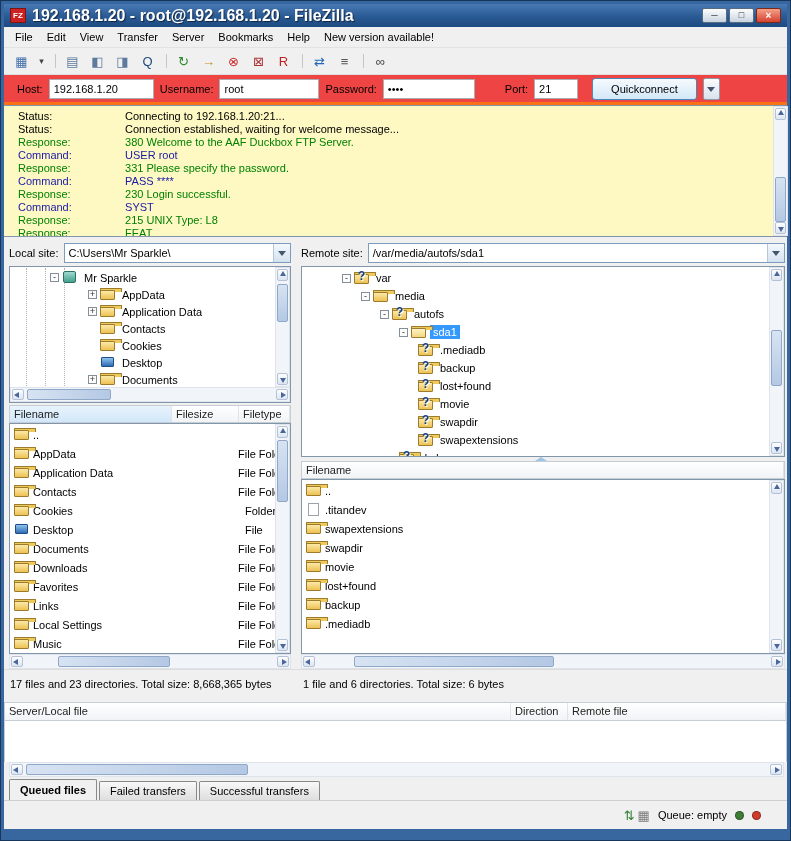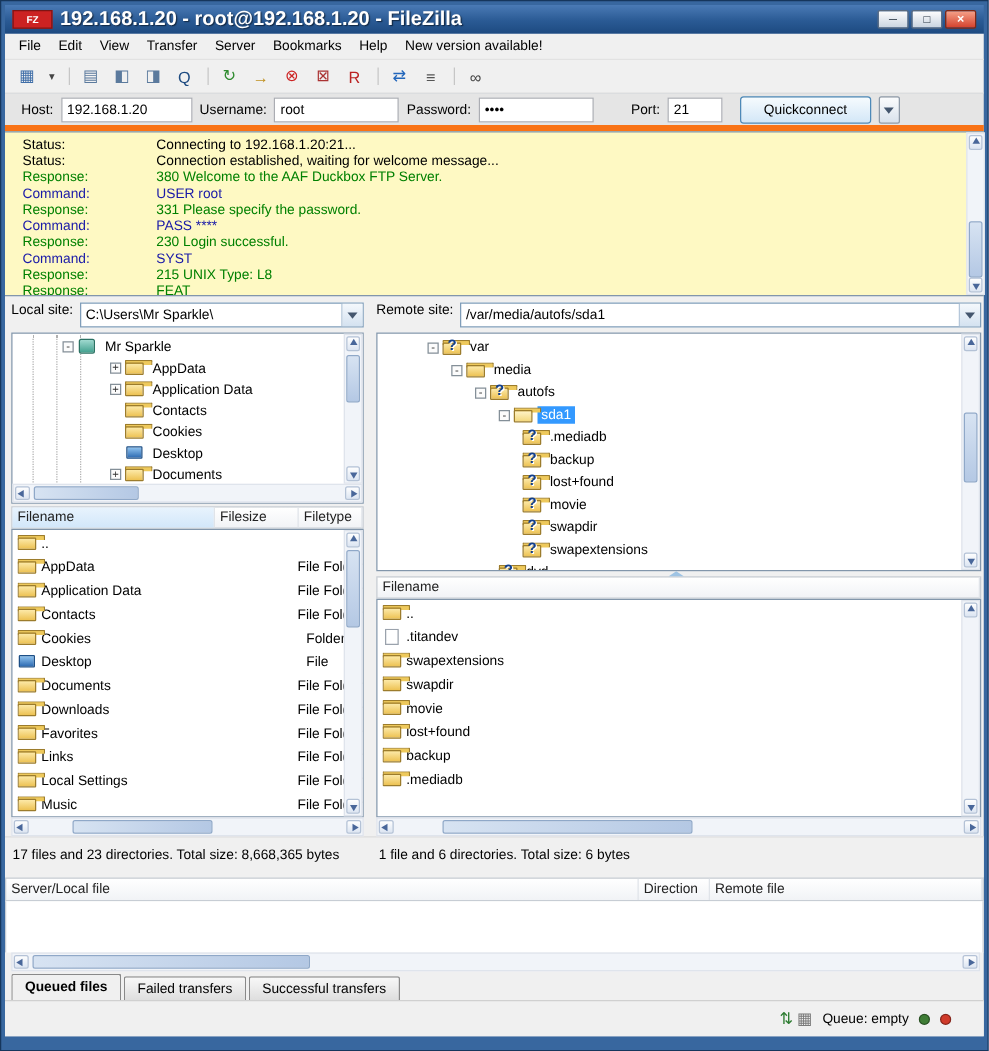--- a/index.html
+++ b/index.html
@@ -1,46 +1,46 @@
 <!DOCTYPE html>
 <html><head>
 <meta charset="utf-8">
 <style>
 *{box-sizing:border-box;margin:0;padding:0}
 body{background:#fff;font-family:"Liberation Sans","DejaVu Sans",sans-serif}
 .window{position:relative;width:791px;height:841px;background:#38679f;border:1px solid #16365c;overflow:hidden;font-size:11px;color:#000}
 .titlebar{position:absolute;left:3px;top:3px;right:3px;height:23px;background:linear-gradient(180deg,#4a7ab5,#2a5a94 55%,#1d4a80);display:flex;align-items:center;padding:0 6px;color:#fff}
-.app-icon{width:32px;height:15px;background:#cc2222;border:1px solid #7e1414;color:#fff;font-size:8px;font-weight:bold;display:flex;align-items:center;justify-content:center;margin-right:6px;flex:none}
+.app-icon{width:16px;height:15px;background:#cc2222;border:1px solid #7e1414;color:#fff;font-size:8px;font-weight:bold;display:flex;align-items:center;justify-content:center;margin-right:6px;flex:none}
 .title-text{font-weight:bold;font-size:16px;text-shadow:1px 1px 1px rgba(0,0,0,.55);white-space:nowrap;overflow:hidden;flex:1}
 .controls{display:flex;gap:2px}
 .wbtn{width:25px;height:15px;border:1px solid #5a6b80;border-radius:2px;display:flex;align-items:center;justify-content:center;font-size:9px;line-height:1;color:#1d2b3a;background:linear-gradient(#fdfdfd,#c9d4e0)}
 .wbtn.close{background:linear-gradient(#f5a088,#d4422e);color:#fff;border-color:#7e2817;font-size:10px;font-weight:bold}
 .menubar{position:absolute;left:3px;top:26px;right:3px;height:21px;background:#f0f0f0;display:flex;align-items:center;padding-left:4px;border-bottom:1px solid #e2e2e2}
 .menu-item{padding:3px 7px;white-space:nowrap}
 .toolbar{position:absolute;left:3px;top:47px;right:3px;height:27px;background:#f0f0f0;display:flex;align-items:center;padding-left:6px;gap:2px;border-bottom:1px solid #dedede}
 .tbtn{width:23px;height:22px;display:flex;align-items:center;justify-content:center;font-size:13px;border:1px solid transparent;border-radius:2px}
 .tbtn.narrow{width:13px;font-size:9px}
 .tbtn.gsep{margin-left:11px;position:relative}
 .tbtn.gsep::before{content:'';position:absolute;left:-7px;top:3px;bottom:3px;width:1px;background:#c6c6c6}
-.quickbar{position:absolute;left:3px;top:74px;right:3px;height:30px;background:#e5e5e5;display:flex;align-items:center;padding-left:13px;gap:6px;border-bottom:5px solid #f97316}
+.quickbar{position:absolute;left:3px;top:74px;right:3px;height:30px;background:#ef4444;display:flex;align-items:center;padding-left:13px;gap:6px;border-bottom:3px solid #f97316}
 .quickbar label{white-space:nowrap}
 .qc-input{height:20px;border:1px solid #abadb3;font-family:inherit;font-size:11px;padding:0 4px;background:#fff}
 .qc-input.host{width:105px}.qc-input.user{width:100px}.qc-input.pass{width:92px}.qc-input.port{width:44px}
 .qc-gap{width:18px}
 .qc-btn{height:22px;padding:0 18px;margin-left:8px;font-family:inherit;font-size:11px;border:1px solid #4d89b8;border-radius:3px;background:linear-gradient(#f6fbfe,#d3e7f7);cursor:default}
 .qc-dd{width:17px;height:22px;border:1px solid #8e9aa8;border-radius:2px;background:linear-gradient(#fbfcfd,#d9e2ec);position:relative}
 .dd-arrow{position:absolute;left:50%;top:50%;margin:-2px 0 0 -4px;width:0;height:0;border-left:4px solid transparent;border-right:4px solid transparent;border-top:5px solid #44566e}
 .log{position:absolute;left:3px;top:104px;right:3px;height:132px;background:#fef9c3;border-top:1px solid #8296ab;border-bottom:1px solid #8296ab;overflow:hidden;padding:4px 18px 0 14px}
 .log-line{height:13px;line-height:13px;white-space:nowrap}
 .log-label{display:inline-block;width:104px}
 .log-line.status{color:#000}
 .log-line.response{color:#008000}
 .log-line.command{color:#1919a8}
 .mid-bg{position:absolute;left:3px;top:236px;right:3px;height:592px;background:#f0f0f0}
-.site-row{position:absolute;height:22px;display:flex;align-items:flex-start;gap:5px}
+.site-row{position:absolute;height:22px;display:flex;align-items:center;gap:5px}
 .site-row.l{left:8px;top:241px;width:282px}
 .site-row.r{left:300px;top:241px;width:484px}
 .combo{flex:1;height:20px;background:#fff;border:1px solid #7f9db9;display:flex;align-items:center;position:relative}
 .combo-text{padding-left:4px;white-space:nowrap;overflow:hidden;flex:1}
 .combo-btn{width:17px;height:18px;background:linear-gradient(#f4f8fc,#d4e2f0);border-left:1px solid #b5c7da;position:relative;flex:none}
 .box{position:absolute;background:#fff;border:1px solid #8296ab;overflow:hidden}
 .local-tree{left:8px;top:265px;width:282px;height:137px}
 .remote-tree{left:300px;top:265px;width:484px;height:191px}
 .tree{list-style:none;padding:2px 0 0 2px}
 .tree li{display:flex;align-items:center;white-space:nowrap}

